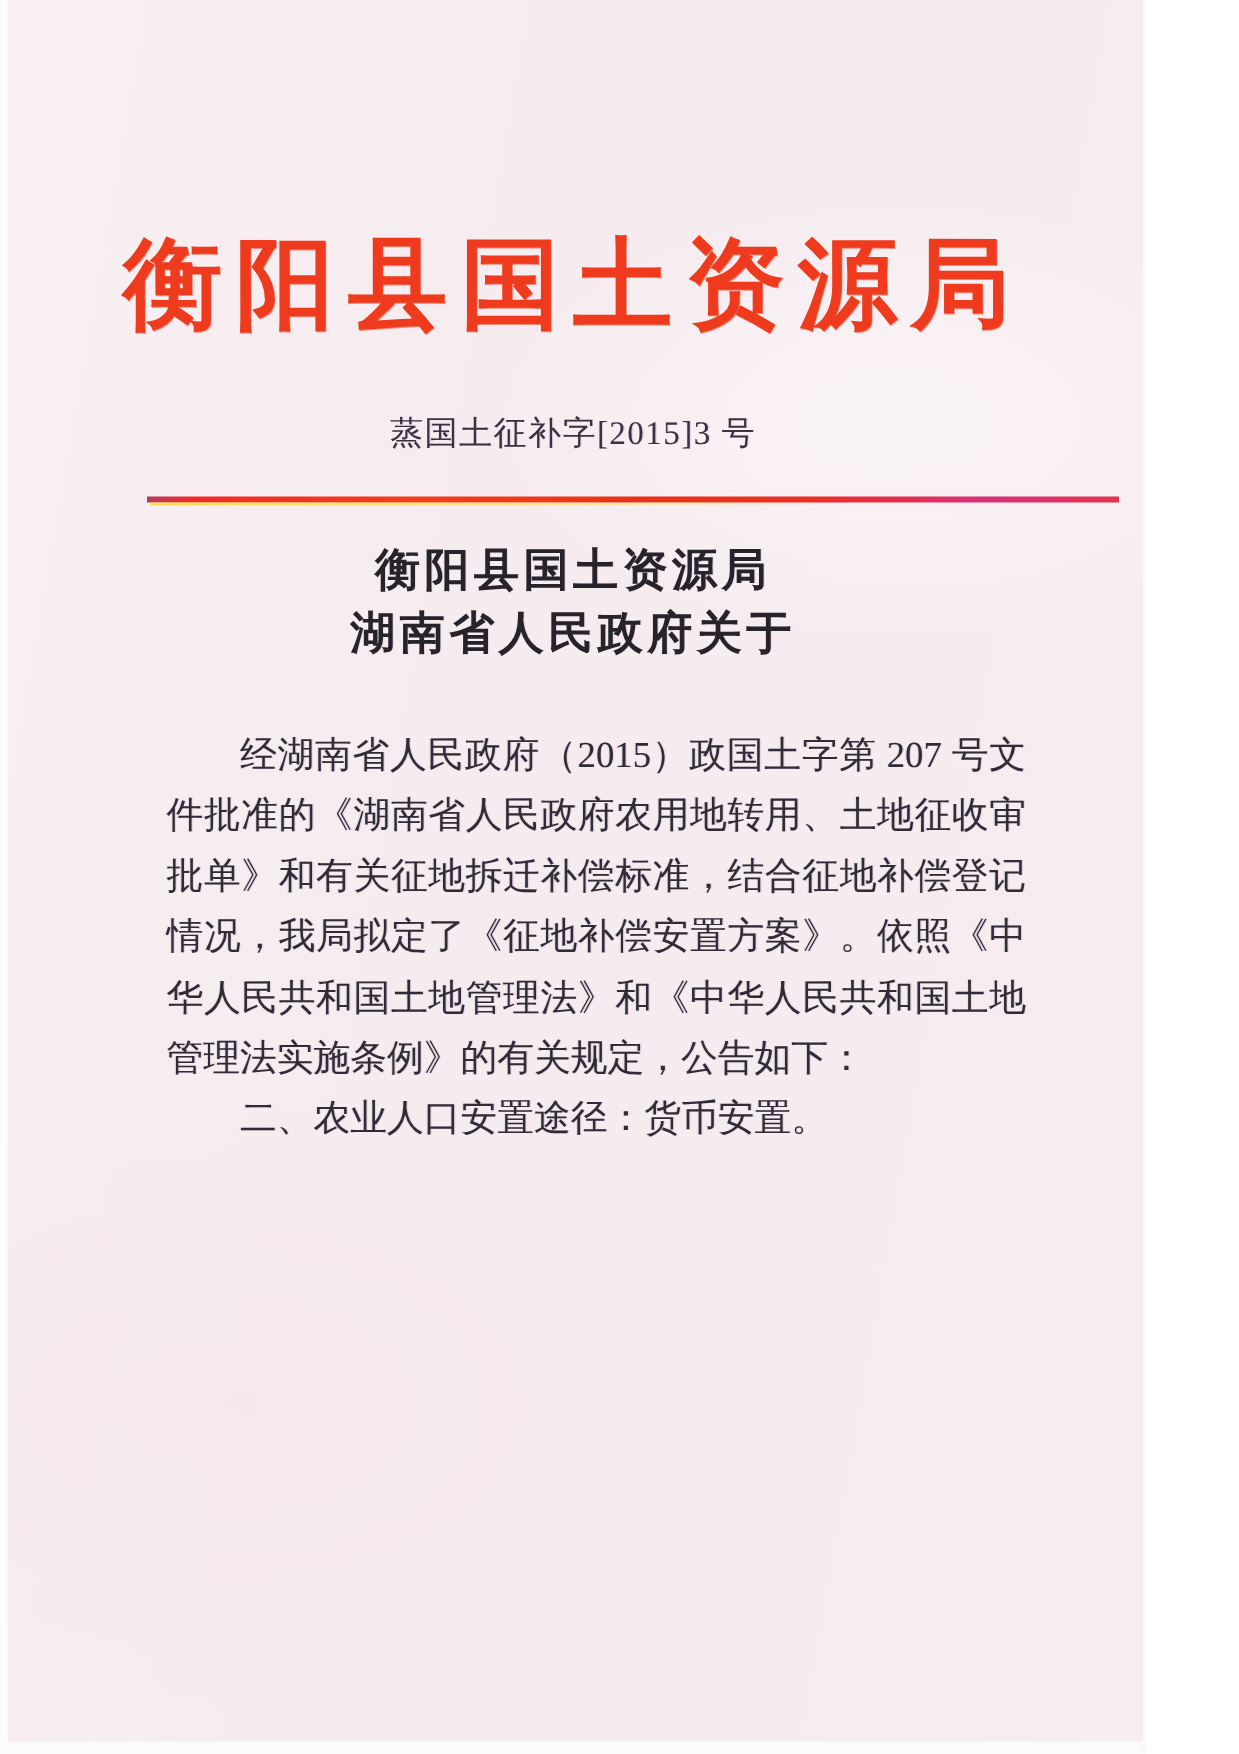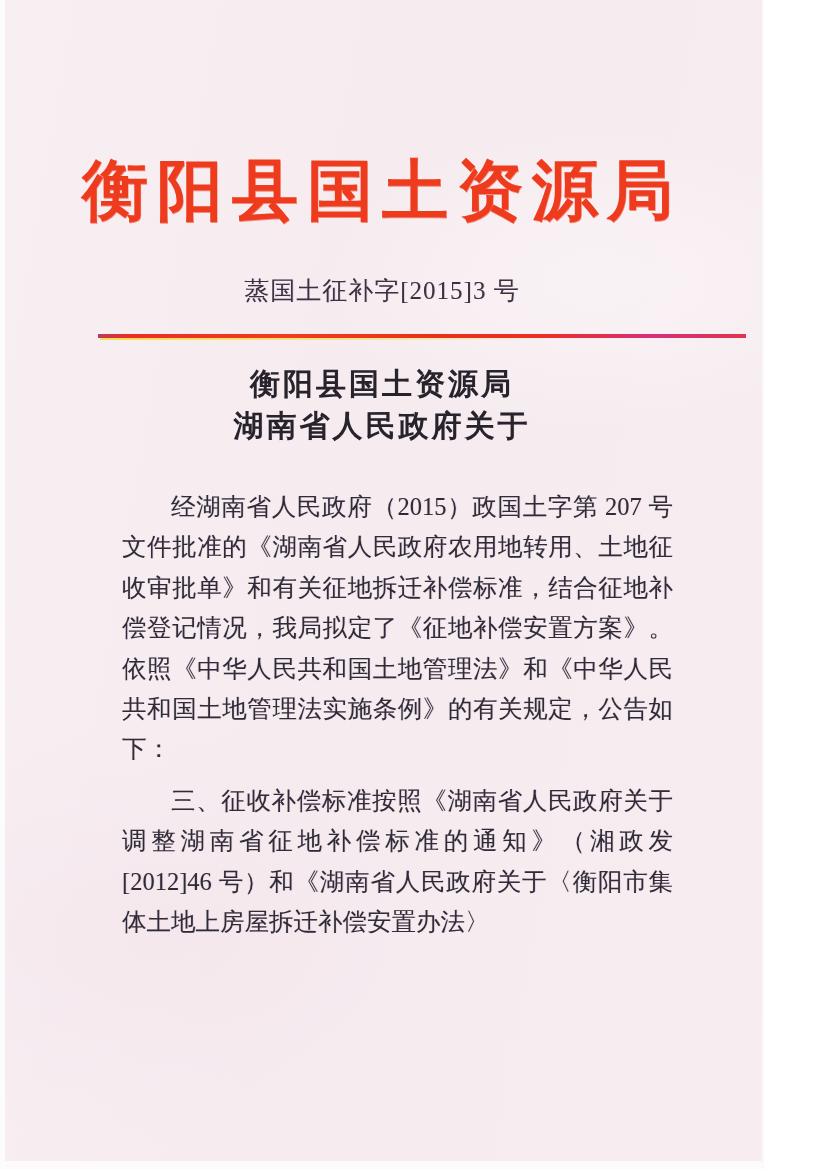--- a/index.html
+++ b/index.html
@@ -33,21 +33,21 @@
     font-size: 66px;
     line-height: 86px;
     letter-spacing: 9px;
     color: #ee3b1e;
     text-shadow: 0.5px 0.5px 0 rgba(238,59,30,0.55);
     white-space: nowrap;
   }
   .doc-number {
     margin-top: 40px;
     text-align: center;
-    font-size: 25px;
+    font-size: 22px;
     letter-spacing: 1px;
     color: #3a3240;
     text-shadow: 0.7px 0 0 rgba(150,70,190,0.18);
   }
   .red-rule {
     position: relative;
     margin: 27px 0 0 98px;
     width: 648px;
     height: 4px;
     background: linear-gradient(90deg,
@@ -76,21 +76,21 @@
   .doc-body {
     margin: 40px 80px 0 111px;
     font-size: 24.5px;
     line-height: 40.4px;
     color: #302b36;
     text-align: justify;
     text-justify: inter-character;
     text-shadow: 0.8px 0 0 rgba(165,75,200,0.16), -0.8px 0 0 rgba(80,165,95,0.13);
   }
   .doc-body p {
-    margin: 11px;
+    margin: 0;
     text-indent: 2em;
   }
 </style>
 </head>
 <body>
 
 <div class="paper">
 
   <div class="agency-header">衡阳县国土资源局</div>
 
@@ -98,16 +98,16 @@
 
   <div class="red-rule"></div>
 
   <div class="doc-title">
     <div>衡阳县国土资源局</div>
     <div>湖南省人民政府关于</div>
   </div>
 
   <div class="doc-body">
     <p>经湖南省人民政府（2015）政国土字第 207 号文件批准的《湖南省人民政府农用地转用、土地征收审批单》和有关征地拆迁补偿标准，结合征地补偿登记情况，我局拟定了《征地补偿安置方案》。依照《中华人民共和国土地管理法》和《中华人民共和国土地管理法实施条例》的有关规定，公告如下：</p>
-    <p>三、征收补偿标准按照《湖南省人民政府关于调整湖南省征地补偿标准的通知》（湘政发[2012]46 号）和《湖南省人民政府关于〈衡阳市集体土地上房屋拆迁补偿安置办法〉</p>
+    <p>二、农业人口安置途径：货币安置。</p>
   </div>
 
 </div>
 
 </body></html>

